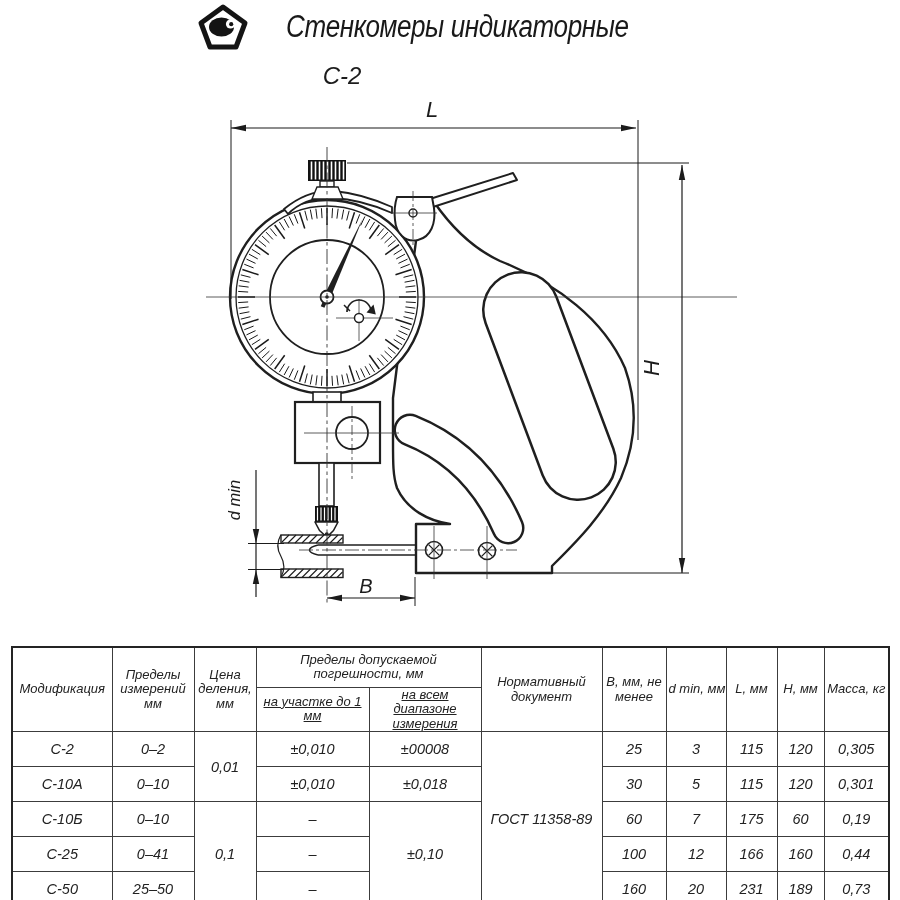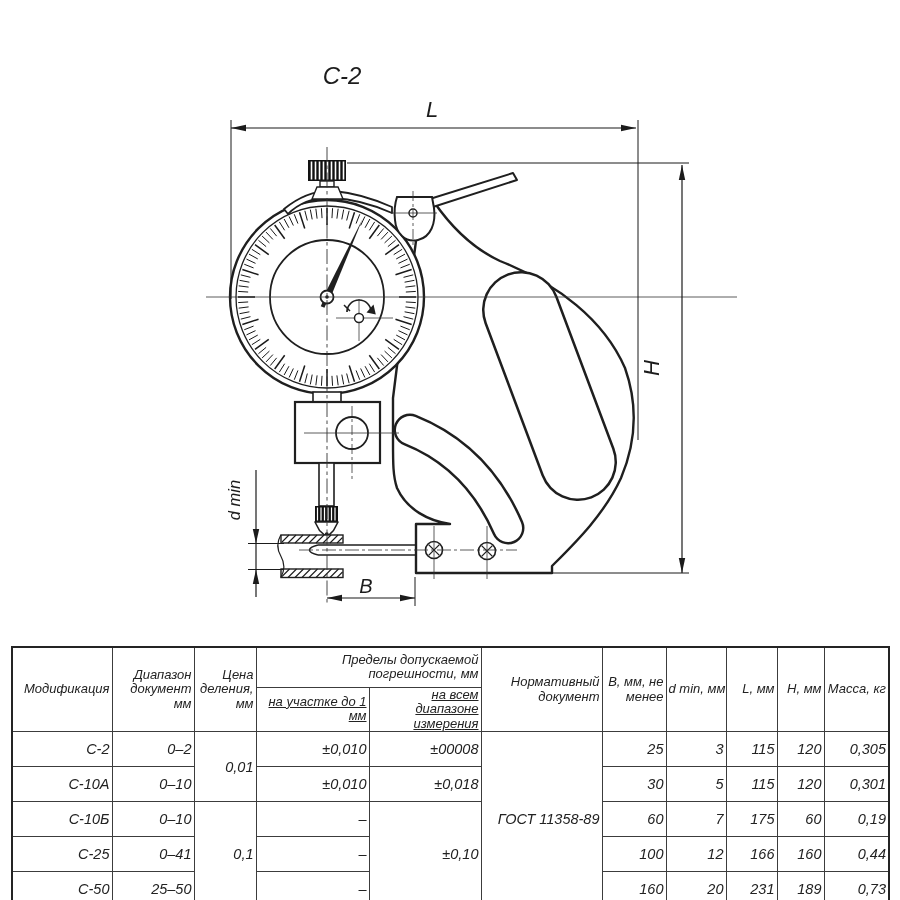--- a/index.html
+++ b/index.html
@@ -5,34 +5,43 @@
   html,body{margin:0;padding:0;background:#fff;}
   body{width:900px;height:900px;font-family:"Liberation Sans",sans-serif;}
   .page{position:relative;width:900px;height:900px;background:#ffffff;overflow:hidden;color:#1c1c1c;}
   .hdr{position:absolute;top:2px;left:197px;height:50px;display:flex;align-items:center;}
   .logo{width:52px;height:48px;flex:0 0 auto;}
   .title{margin-left:37px;font-style:italic;font-size:31px;letter-spacing:-.5px;white-space:nowrap;
          transform:scaleX(.84);transform-origin:left center;color:#191919;}
   .drawing{position:absolute;top:0;left:0;}
   table.spec{position:absolute;top:646px;left:11px;width:879px;border-collapse:collapse;table-layout:fixed;
              font-style:italic;color:#222;border:2.2px solid #242424;}
-  table.spec th,table.spec td{border:1.4px solid #3c3c3c;text-align:right;vertical-align:middle;
+  table.spec th,table.spec td{border:1.4px solid #3c3c3c;text-align:center;vertical-align:middle;
              font-weight:normal;padding:0 2px;line-height:1.12;overflow:hidden;}
   table.spec th{font-size:13px;}
   table.spec td{font-size:14.5px;}
   th.sub{font-size:11.8px;text-decoration:underline;}
   th.nowrap{white-space:nowrap;font-size:12px;margin-left:16px;}
   tr.h1{height:40px;} tr.h2{height:34px;} tbody tr{height:35px;}
   .svgtxt{font-style:italic;fill:#1c1c1c;}
 </style>
 </head>
 <body>
 
 <div class="page">
 
+  <div class="hdr">
+    <svg class="logo" viewBox="0 0 52 48">
+      <path d="M26,4 L48,20 L39,44 L13,44 L4,20 Z" fill="none" stroke="#141414" stroke-width="5" stroke-linejoin="round"></path>
+      <ellipse cx="24.5" cy="24" rx="12.5" ry="9.5" fill="#141414"></ellipse>
+      <circle cx="33.5" cy="21" r="4.6" fill="#ffffff"></circle>
+      <circle cx="34.2" cy="21.2" r="2.1" fill="#141414"></circle>
+    </svg>
+    <div class="title">Стенкомеры индикаторные</div>
+  </div>
 
   <svg class="drawing" width="900" height="645" viewBox="0 0 900 645">
 
     <g>
       <path d="M434,202 C452,228 472,248 500,261 C558,284 604,320 625,368 C637,402 637,440 621,478
                C604,515 574,544 552,566 L552,573 L416,573 L416,524 L450,524 C429,521 407,510 397,488
                C393,476 393,464 393,440 L393,398 L398,358 L405,316 L413,264 L420,210 Z" fill="#ffffff" stroke="#1f1f1f" stroke-width="2.4" stroke-linejoin="round"></path>
       <g>
         <path d="M521,310 L578,462" stroke="#1f1f1f" stroke-width="78" stroke-linecap="round" fill="none"></path>
         <path d="M521,310 L578,462" stroke="#ffffff" stroke-width="73" stroke-linecap="round" fill="none"></path>
@@ -301,21 +310,21 @@
         <col style="width:121px">
         <col style="width:64px">
         <col style="width:60px">
       <col style="width:51px">
         <col style="width:47px">
         <col style="width:65px">
     </colgroup>
     <thead>
       <tr class="h1">
         <th rowspan="2">Модификация</th>
-        <th rowspan="2">Диапазон документ мм</th>
+        <th rowspan="2">Пределы измерений мм</th>
         <th rowspan="2">Цена деления, мм</th>
         <th colspan="2">Пределы допускаемой погрешности, мм</th>
         <th rowspan="2">Нормативный документ</th>
         <th rowspan="2">В, мм, не менее</th>
         <th rowspan="2" class="nowrap">d min, мм</th>
         <th rowspan="2" class="nowrap">L, мм</th>
         <th rowspan="2" class="nowrap">Н, мм</th>
         <th rowspan="2">Масса, кг</th>
       </tr>
       <tr class="h2">

